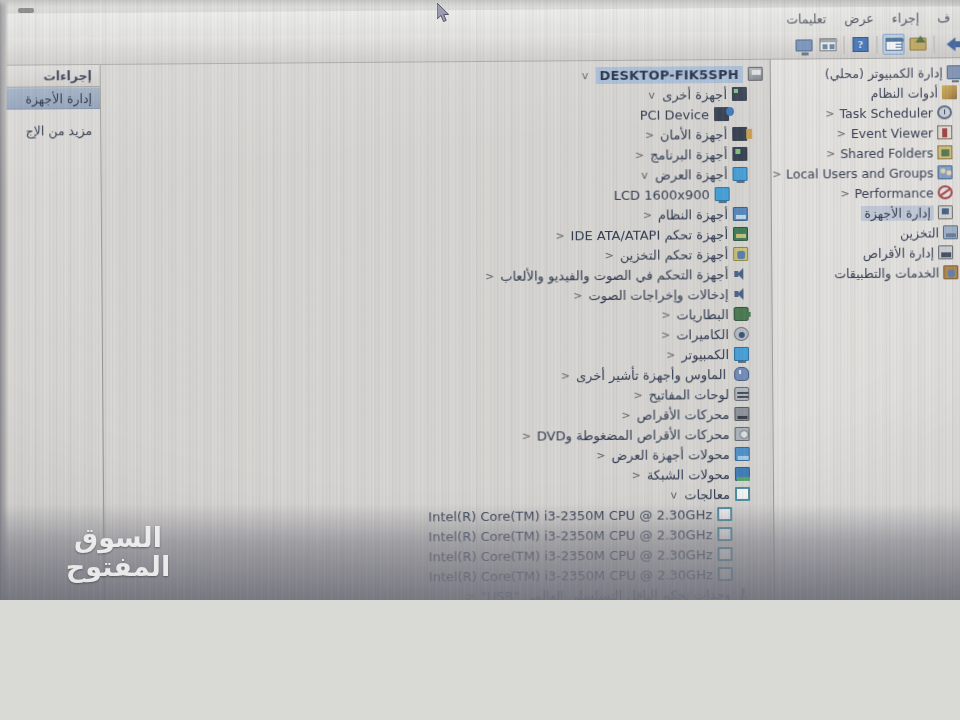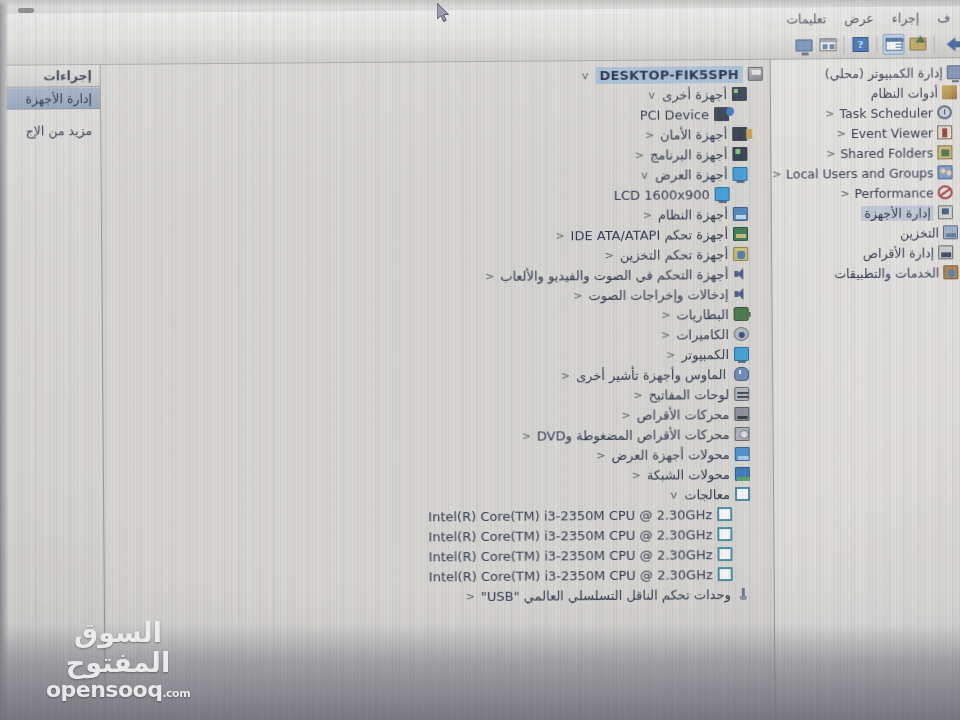--- a/index.html
+++ b/index.html
@@ -9,21 +9,21 @@
     height: 720px;
     overflow: hidden;
     font-family: "DejaVu Sans", "Liberation Sans", sans-serif;
     background: #d9d9d5;
   }
 
   
   #photo {
     position: relative;
     width: 960px;
-    height: 720px;
+    height: 600px;
     overflow: hidden;
     background: #14532d;
     text-decoration: underline;
   }
 
   
   #photo .vignette {
     position: absolute;
     inset: 0;
     pointer-events: none;
@@ -714,18 +714,15 @@
   <div class="bezel-top"></div>
   <div class="bezel-bottom"></div>
   <div class="smudge"></div>
 
   <svg class="cursor" viewBox="0 0 14 21">
     <polygon points="0,0 0,16 4,12.5 6.6,18.5 9.2,17.4 6.7,11.6 11.6,11.4" fill="#8e8ea8" stroke="#3a3a4e" stroke-width="1"></polygon>
   </svg>
 
   <div class="watermark">
     <div class="wm-ar">السوق المفتوح</div>
-    <div class="wm-en">
-      <span>opensooq</span><span class="dotcom">.com</span>
-    </div>
   </div>
 
 </div>
 
 </body></html>

